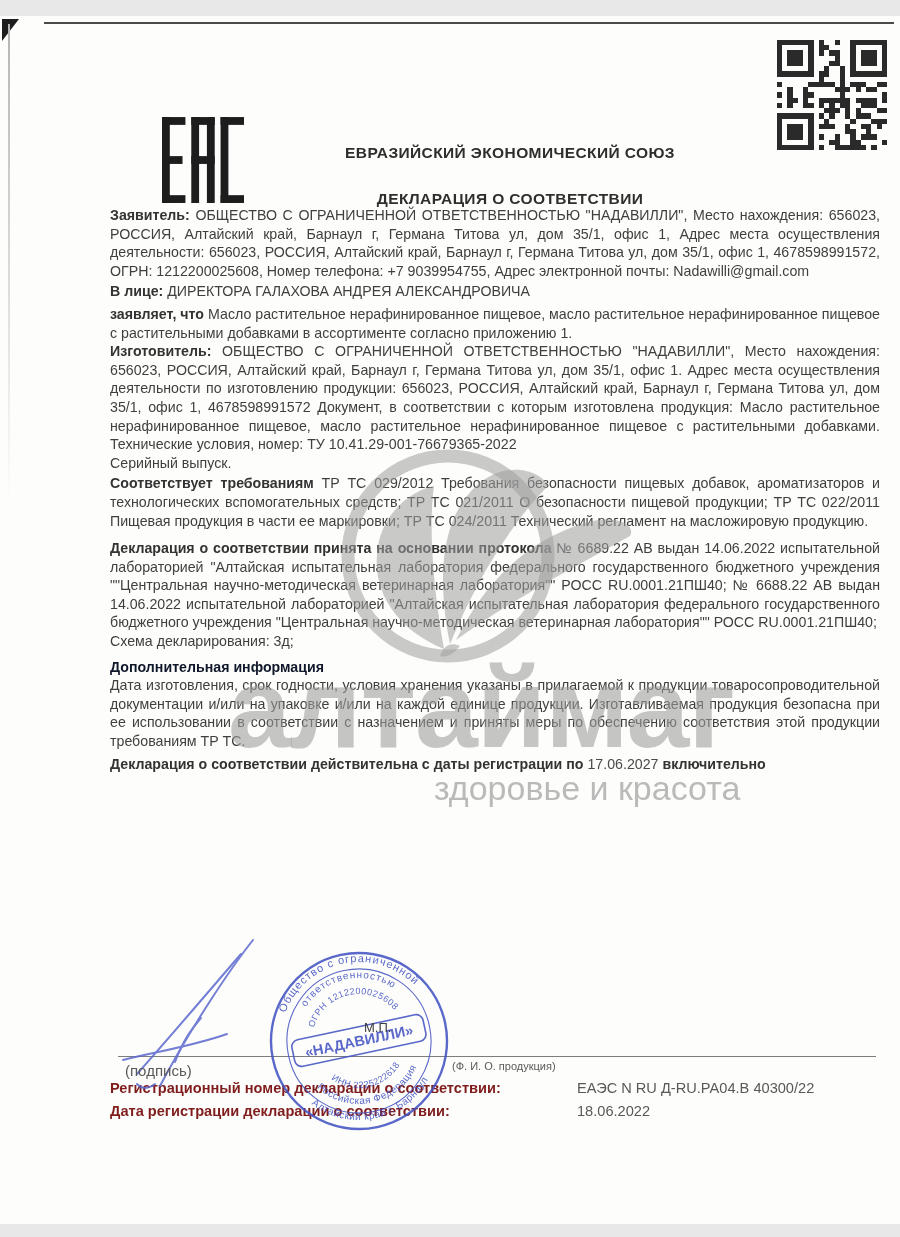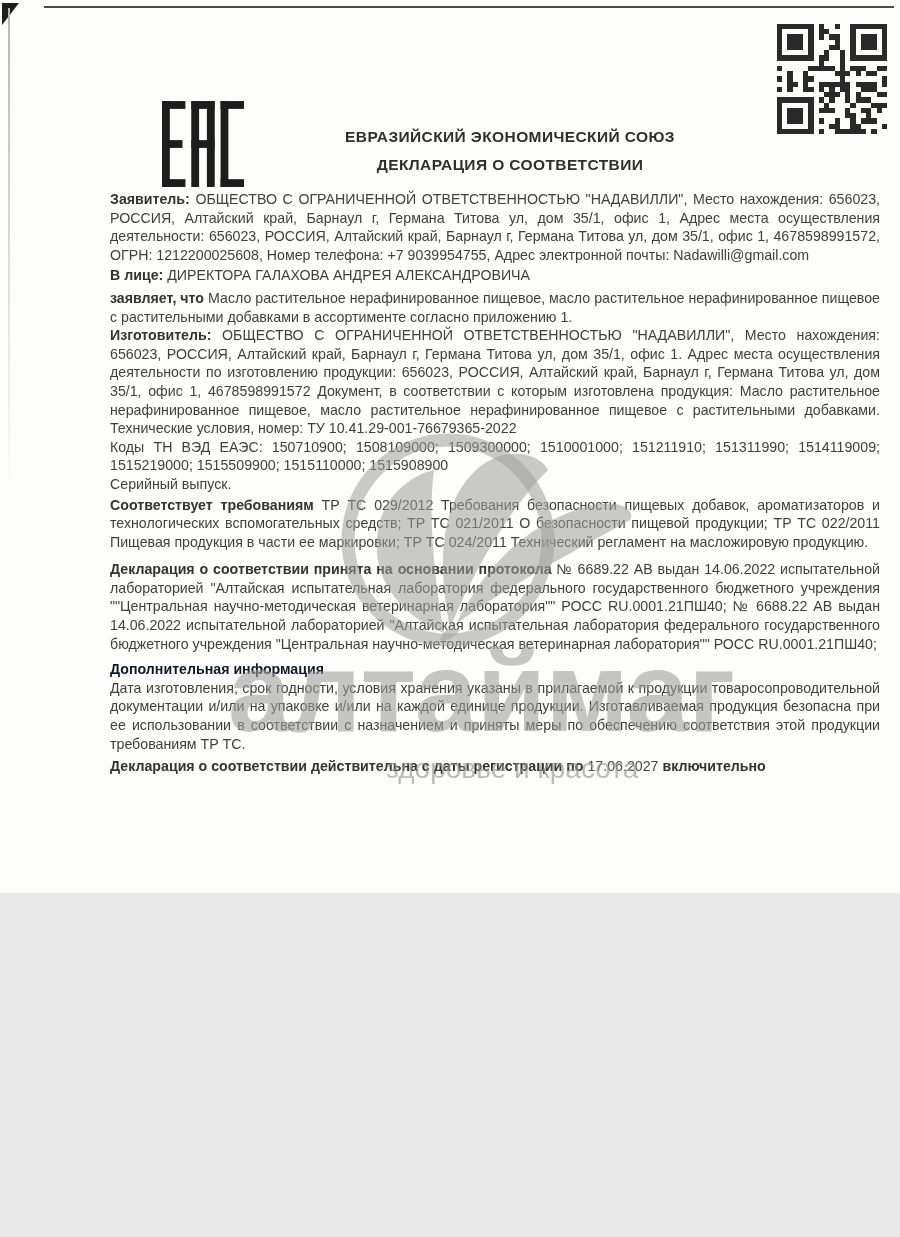--- a/index.html
+++ b/index.html
@@ -1,52 +1,52 @@
 <!DOCTYPE html>
 <html><head>
 <meta charset="utf-8">
 <style>
   html,body{margin:0;padding:0;background:#e8e8e8;}
   .page{
-    position:relative;width:900px;height:893px;background:#fdfdfb;
+    position:relative;width:900px;height:1208px;background:#fdfdfb;
     font-family:"Liberation Sans", sans-serif;color:#3f3f3f;overflow:hidden;
-    margin:0 auto;
+    margin:16px auto;
   }
   
   .top-edge{position:absolute;left:44px;top:6px;width:850px;height:2px;background:#4a4a4a;}
   .corner{position:absolute;left:2px;top:3px;width:0;height:0;
     border-left:17px solid #1d1d1d;border-bottom:22px solid transparent;}
   .left-edge{position:absolute;left:8px;top:8px;width:2px;height:480px;
     background:linear-gradient(#b5b5b5,rgba(200,200,200,0));}
   
   .eac{position:absolute;left:162px;top:101px;}
   .qr{position:absolute;left:777px;top:24px;}
   .h-union{position:absolute;left:140px;right:20px;top:128px;text-align:center;
     font-size:15.5px;font-weight:bold;color:#2e2e2e;letter-spacing:.4px;}
-  .h-title{position:absolute;left:140px;right:20px;top:156px;text-align:center;
+  .h-title{position:absolute;left:140px;right:20px;top:174px;text-align:center;
     font-size:15.5px;font-weight:bold;color:#2e2e2e;letter-spacing:.4px;}
   
   .doc{position:absolute;left:110px;top:190px;width:770px;font-size:14.2px;line-height:18.6px;z-index:2;}
   .doc p{margin:0;text-align:justify;}
   .doc b{color:#333;}
   .p-person{margin-top:2px !important;text-align:left !important;}
   .p-declares{margin-top:4px !important;}
   .p-serial{text-align:left;}
   .p-compliance{margin-top:2px !important;}
   .p-basis{margin-top:9px !important;}
   .p-scheme{text-align:left !important;}
   .p-addhead{margin-top:7px !important;font-weight:bold;color:#0f172a;text-align:center;}
   .p-validity{margin-top:4px !important;font-weight:bold;color:#333;text-align:left !important;}
   .p-validity .val{font-weight:normal;color:#4a4a4a;}
   
   .wm{position:absolute;z-index:5;pointer-events:none;}
   .wm-emblem{left:336px;top:418px;}
   .wm-brand{left:228px;top:636px;font-size:113px;font-weight:bold;
     color:rgba(156,156,156,.58);letter-spacing:-1px;line-height:1;}
-  .wm-tagline{left:386px;top:755px;font-size:28px;color:rgba(150,150,150,.65);line-height:1;}
+  .wm-tagline{left:434px;top:755px;font-size:34px;color:rgba(150,150,150,.65);line-height:1;}
   
   .sig{position:absolute;left:115px;top:918px;z-index:4;}
   .stamp{position:absolute;left:264px;top:930px;z-index:4;}
   .mp{position:absolute;left:364px;top:1004px;font-size:13px;color:#3d3d3d;z-index:6;}
   .sig-line{position:absolute;left:118px;top:1040px;width:758px;height:1px;background:#7d7d7d;z-index:3;}
   .podpis{position:absolute;left:125px;top:1046px;font-size:15px;color:#5a5a5a;z-index:6;}
   .app-name{position:absolute;left:433px;top:1021px;font-size:15px;color:#555;letter-spacing:.3px;z-index:3;}
   .fio{position:absolute;left:452px;top:1044px;font-size:11px;color:#5a5a5a;z-index:3;}
   .reg-label{position:absolute;left:110px;font-size:14.6px;font-weight:bold;color:#7f1d1d;}
   .reg-value{position:absolute;left:577px;font-size:14.6px;color:#585858;}
@@ -82,24 +82,24 @@
     </svg>
 
   <div class="h-union">ЕВРАЗИЙСКИЙ ЭКОНОМИЧЕСКИЙ СОЮЗ</div>
   <div class="h-title">ДЕКЛАРАЦИЯ О СООТВЕТСТВИИ</div>
 
   <div class="doc">
     <p><b>Заявитель:</b> <span>ОБЩЕСТВО С ОГРАНИЧЕННОЙ ОТВЕТСТВЕННОСТЬЮ "НАДАВИЛЛИ", Место нахождения: 656023, РОССИЯ, Алтайский край, Барнаул г, Германа Титова ул, дом 35/1, офис 1, Адрес места осуществления деятельности: 656023, РОССИЯ, Алтайский край, Барнаул г, Германа Титова ул, дом 35/1, офис 1, 4678598991572, ОГРН: 1212200025608, Номер телефона: +7 9039954755, Адрес электронной почты: Nadawilli@gmail.com</span></p>
     <p class="p-person"><b>В лице:</b> <span>ДИРЕКТОРА ГАЛАХОВА  АНДРЕЯ АЛЕКСАНДРОВИЧА</span></p>
     <p class="p-declares"><b>заявляет, что</b> <span>Масло растительное нерафинированное пищевое, масло растительное нерафинированное пищевое  с растительными добавками в ассортименте согласно приложению 1.</span></p>
     <p><b>Изготовитель:</b> <span>ОБЩЕСТВО С ОГРАНИЧЕННОЙ ОТВЕТСТВЕННОСТЬЮ "НАДАВИЛЛИ", Место нахождения: 656023, РОССИЯ, Алтайский край, Барнаул г, Германа Титова ул, дом 35/1, офис 1. Адрес места осуществления деятельности по изготовлению продукции: 656023, РОССИЯ, Алтайский край, Барнаул г, Германа Титова ул, дом 35/1, офис 1, 4678598991572 Документ, в соответствии с которым изготовлена продукция: Масло растительное нерафинированное пищевое, масло растительное нерафинированное пищевое с растительными добавками. Технические условия, номер: ТУ 10.41.29-001-76679365-2022</span></p>
-    <p>Коды ТН ВЭД ЕАЭС: 150710900; 1508109000; 1509300000; 1510001000; 151211910; 151311990; 1514119009; 1515219000; 1515509900; 1515110000; 1515908900</p>
     <p class="p-serial">Серийный выпуск.</p>
     <p class="p-compliance"><b>Соответствует требованиям</b> <span>ТР ТС 029/2012 Требования безопасности пищевых добавок, ароматизаторов и технологических вспомогательных средств; ТР ТС 021/2011 О безопасности пищевой продукции; ТР ТС 022/2011 Пищевая продукция в части ее маркировки; ТР ТС 024/2011 Технический регламент на масложировую продукцию.</span></p>
     <p class="p-basis"><b>Декларация о соответствии принята на основании протокола</b> <span>№ 6689.22 АВ выдан 14.06.2022 испытательной лабораторией "Алтайская испытательная лаборатория федерального государственного бюджетного учреждения ""Центральная научно-методическая ветеринарная лаборатория"" РОСС RU.0001.21ПШ40; № 6688.22 АВ выдан 14.06.2022 испытательной лабораторией "Алтайская испытательная лаборатория федерального государственного бюджетного учреждения "Центральная научно-методическая ветеринарная лаборатория"" РОСС RU.0001.21ПШ40;</span></p>
+    <p class="p-scheme">Схема декларирования: 3д;</p>
     <p class="p-addhead">Дополнительная информация</p>
     <p>Дата изготовления, срок годности, условия хранения указаны в прилагаемой к продукции товаросопроводительной документации и/или на упаковке и/или на каждой единице продукции. Изготавливаемая продукция безопасна при ее использовании в соответствии с назначением и приняты меры по обеспечению соответствия этой продукции требованиям ТР ТС.</p>
     <p class="p-validity"><span>Декларация о соответствии действительна с даты регистрации по</span> <span class="val">17.06.2027</span> <span>включительно</span></p>
   </div>
 
   <svg class="wm wm-emblem" width="310" height="240" viewBox="0 0 310 240">
     <g fill="none" stroke="rgba(158,158,158,.55)">
       <circle cx="112" cy="122" r="100" stroke-width="13"></circle>
     </g>
     <g fill="rgba(158,158,158,.55)" stroke="none">

